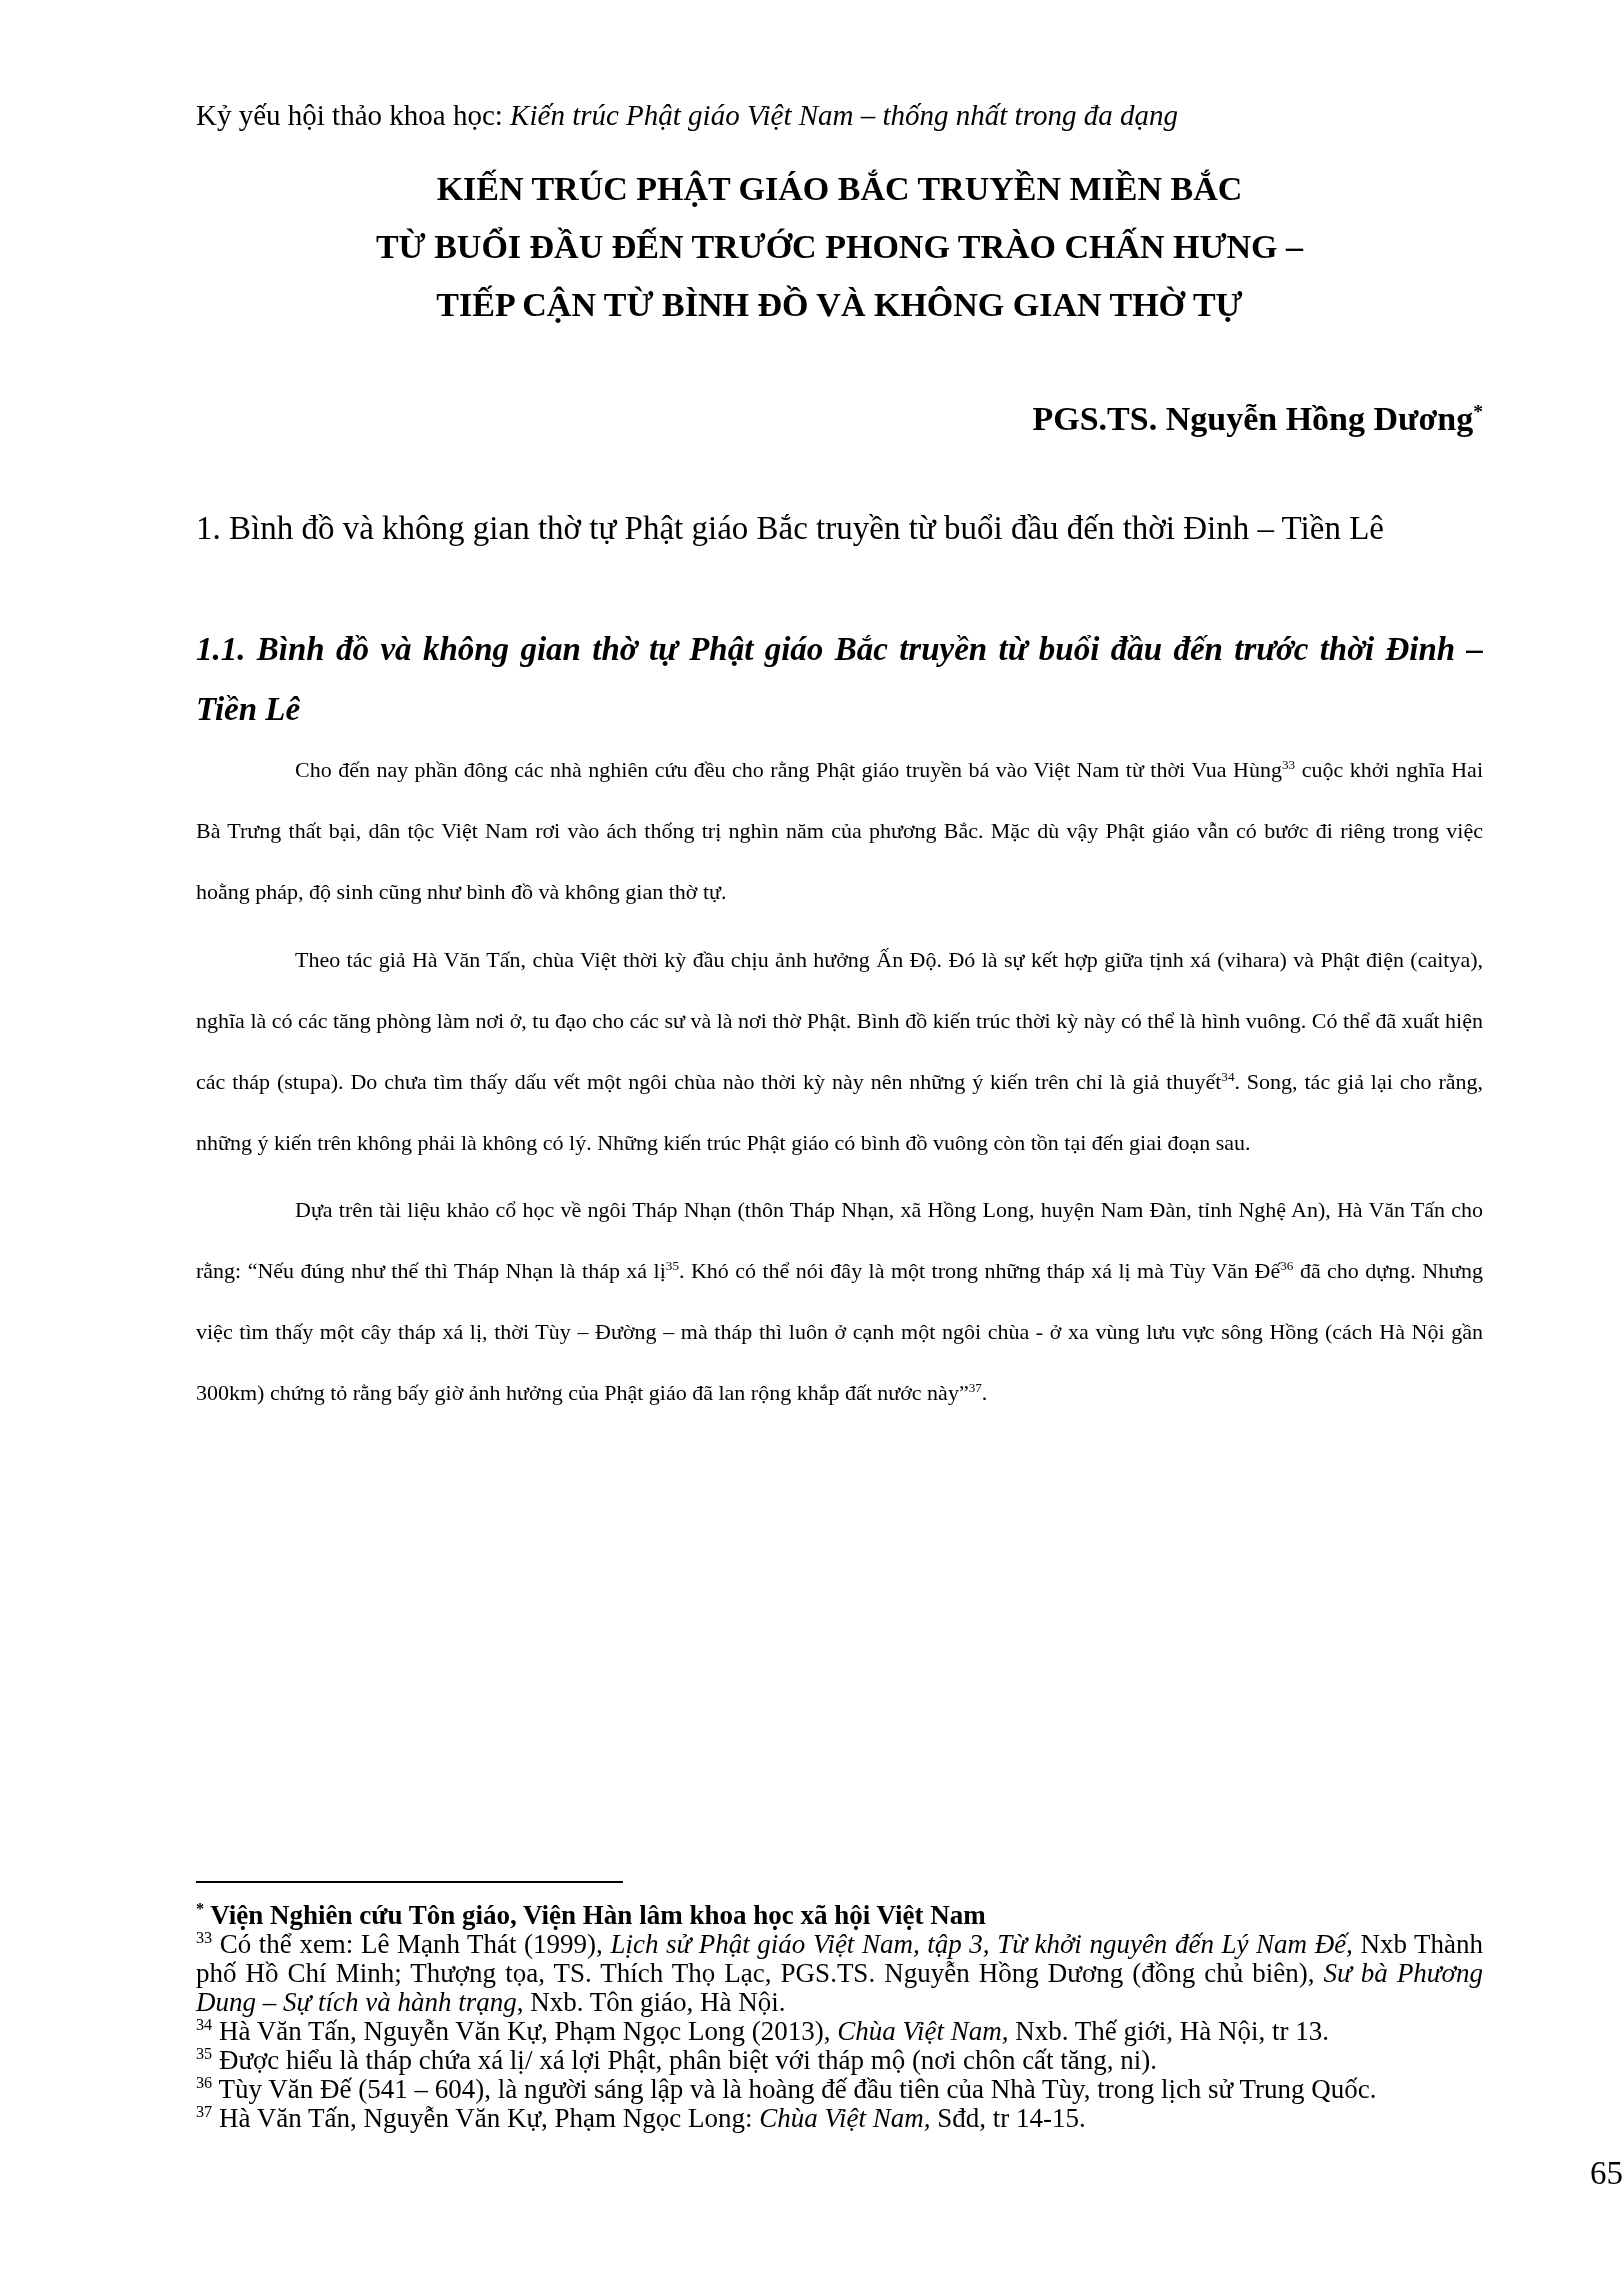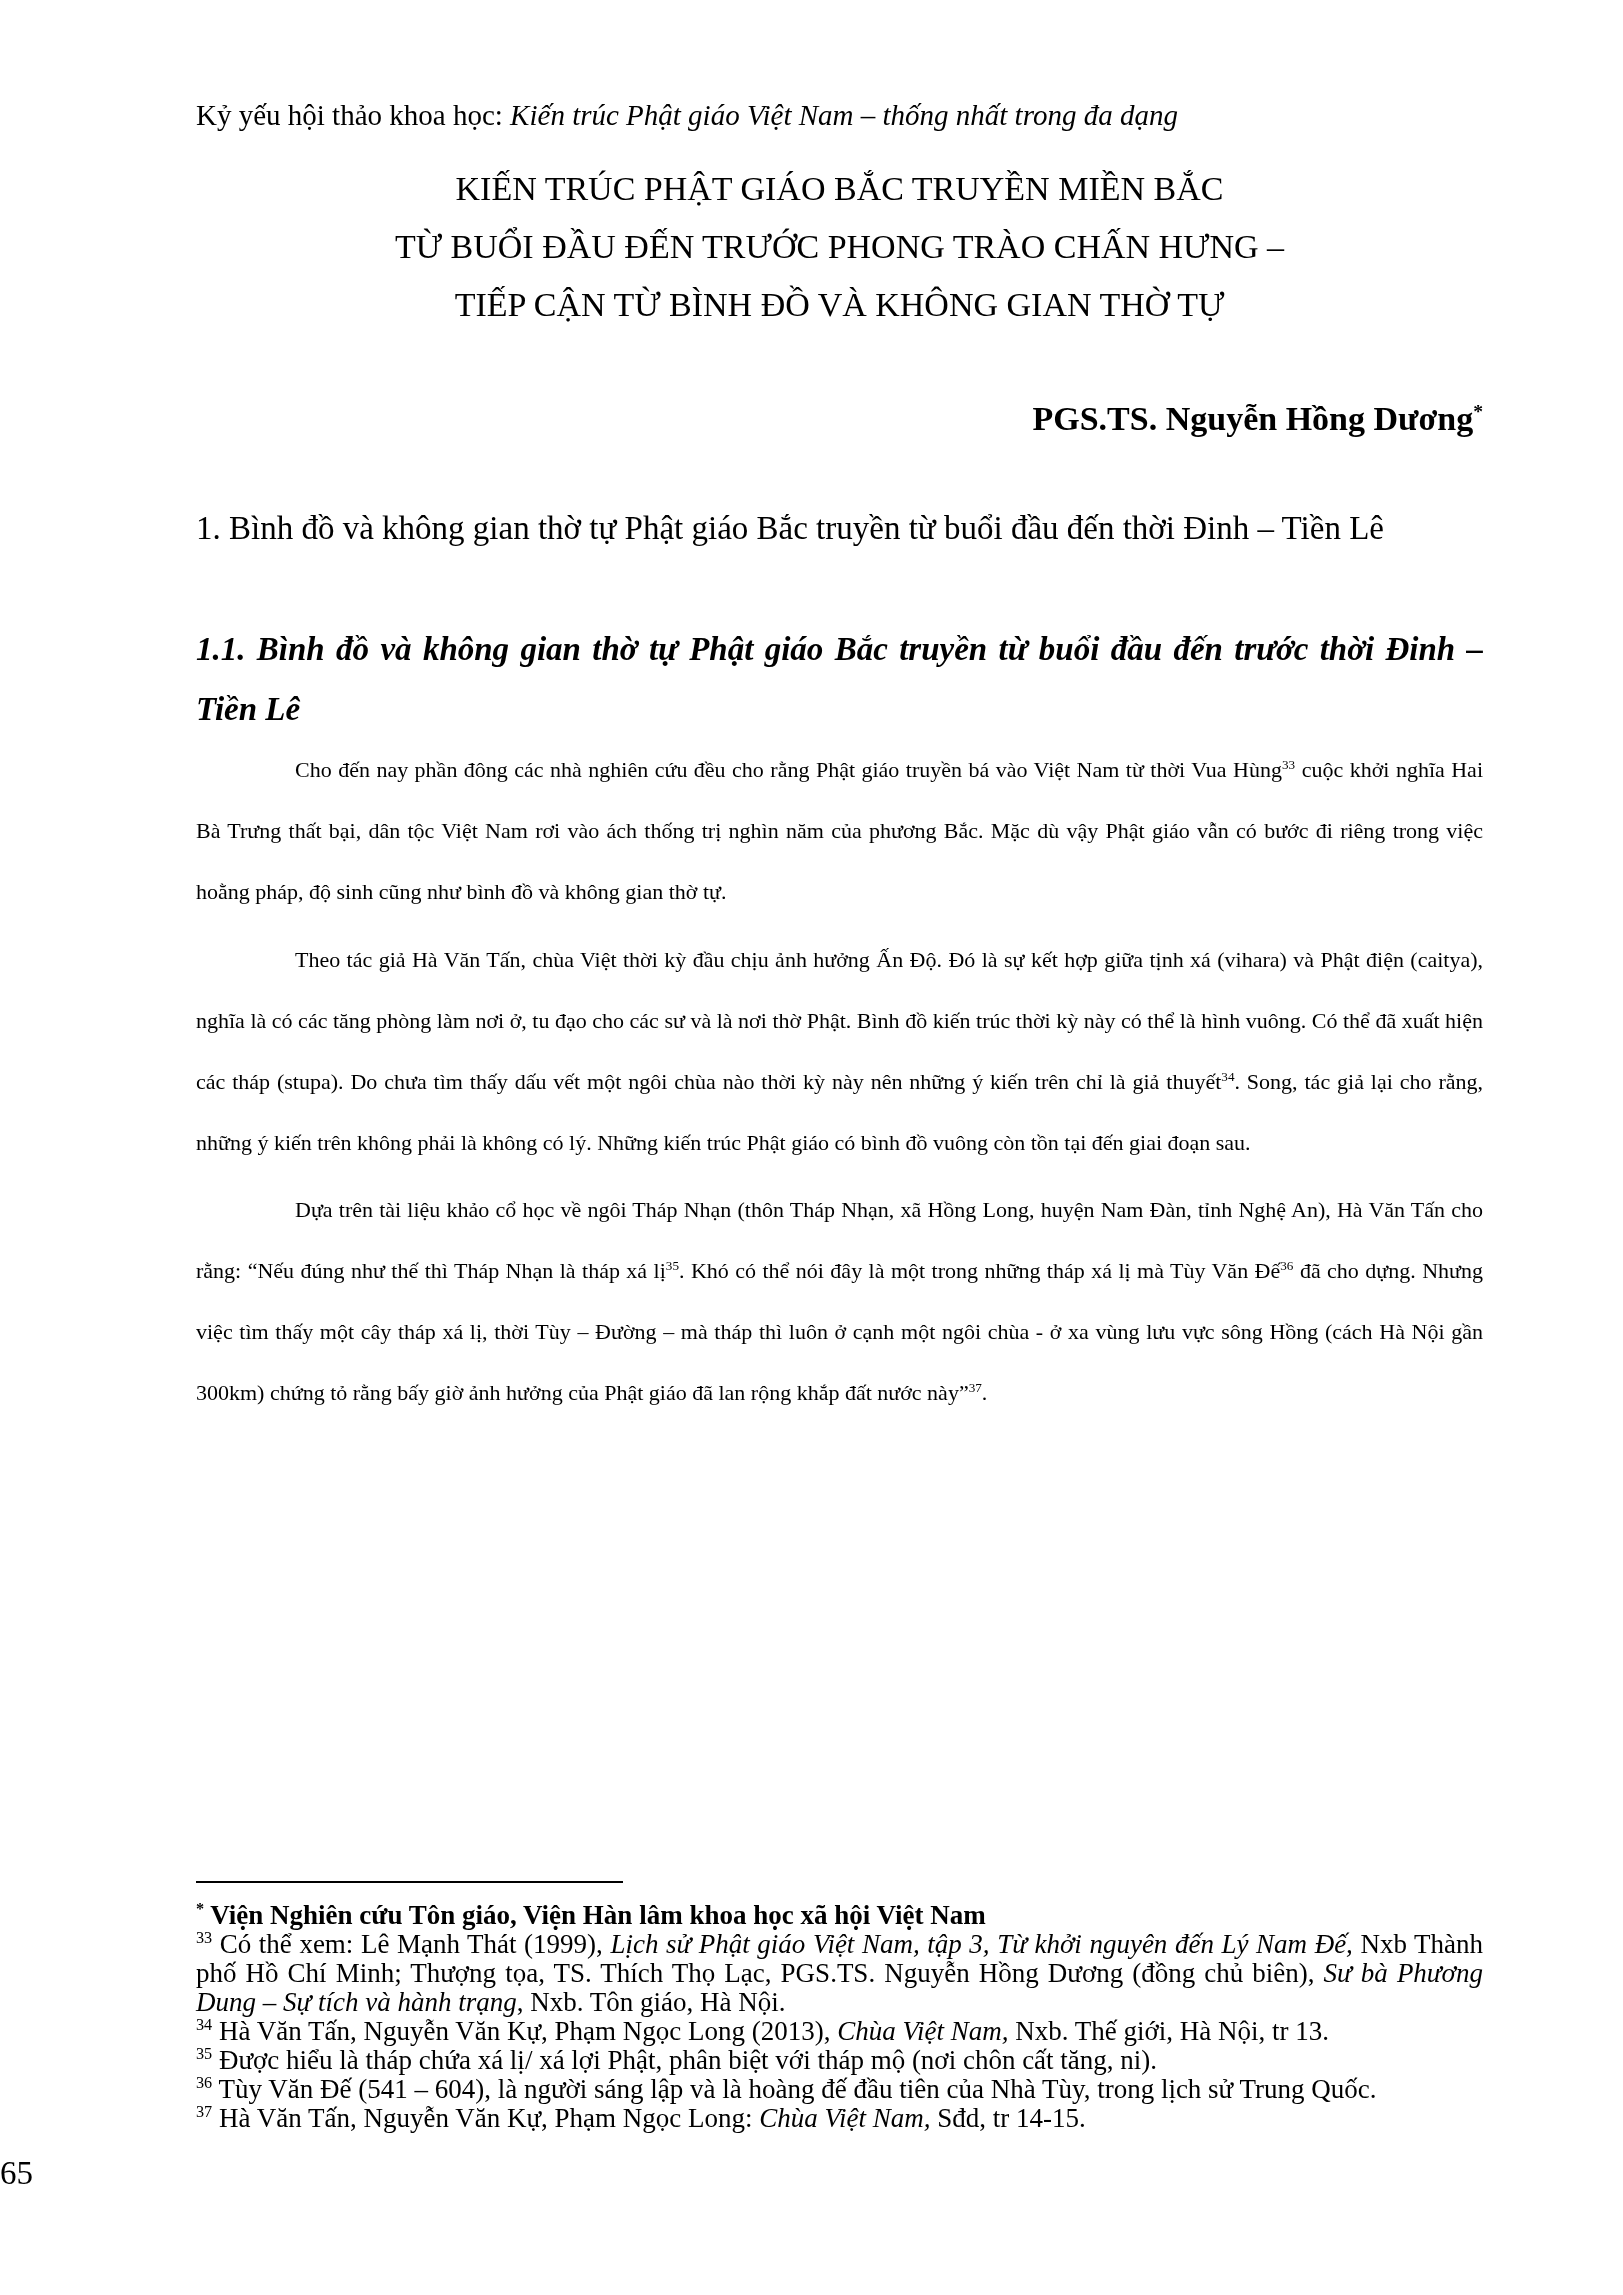--- a/index.html
+++ b/index.html
@@ -8,21 +8,21 @@
     font-family: "Liberation Serif", "DejaVu Serif", serif; color: #000;
   }
   .page { position: absolute; left: 0; top: 0; width: 1623px; height: 2295px; }
   .running-header {
     position: absolute; left: 196px; right: 140px; top: 97px;
     text-align: left; font-size: 29px; line-height: 37px;
   }
   .running-header .it { font-style: italic; }
   .title-block {
     position: absolute; left: 196px; right: 140px; top: 160px;
-    text-align: center; font-weight: normal; font-size: 34px; line-height: 58px;
+    text-align: center; font-weight: bold; font-size: 34px; line-height: 58px;
   }
   .author {
     position: absolute; left: 196px; right: 140px; top: 398px;
     text-align: right; font-weight: bold; font-size: 34px; line-height: 42px;
   }
   .author sup { font-size: 19.6px; vertical-align: super; line-height: 0; }
   .heading1 {
     position: absolute; left: 196px; right: 140px; top: 498px;
     font-weight: normal; font-size: 33px; line-height: 60px; text-align: justify;
   }
@@ -42,21 +42,21 @@
     position: absolute; left: 196px; top: 1881px; width: 427px; height: 2px; background: #000;
   }
   .footnotes {
     position: absolute; left: 196px; right: 140px; top: 1901px;
     font-size: 27px; line-height: 29px; text-align: justify;
   }
   .footnotes .fn { margin: 0; }
   .footnotes .bold { font-weight: bold; }
   .footnotes .it { font-style: italic; }
   .page-number {
-    position: absolute; left: 0; right: 0; top: 2154px; text-align: left;
+    position: absolute; left: 0; right: 0; top: 2154px; text-align: right;
     font-size: 33px; line-height: 39px;
   }
 </style>
 </head>
 <body>
 
 <div class="page">
 
   <div class="running-header"><span>Kỷ yếu hội thảo khoa học: </span><span class="it">Kiến trúc Phật giáo Việt Nam – thống nhất trong đa dạng</span></div>
 

